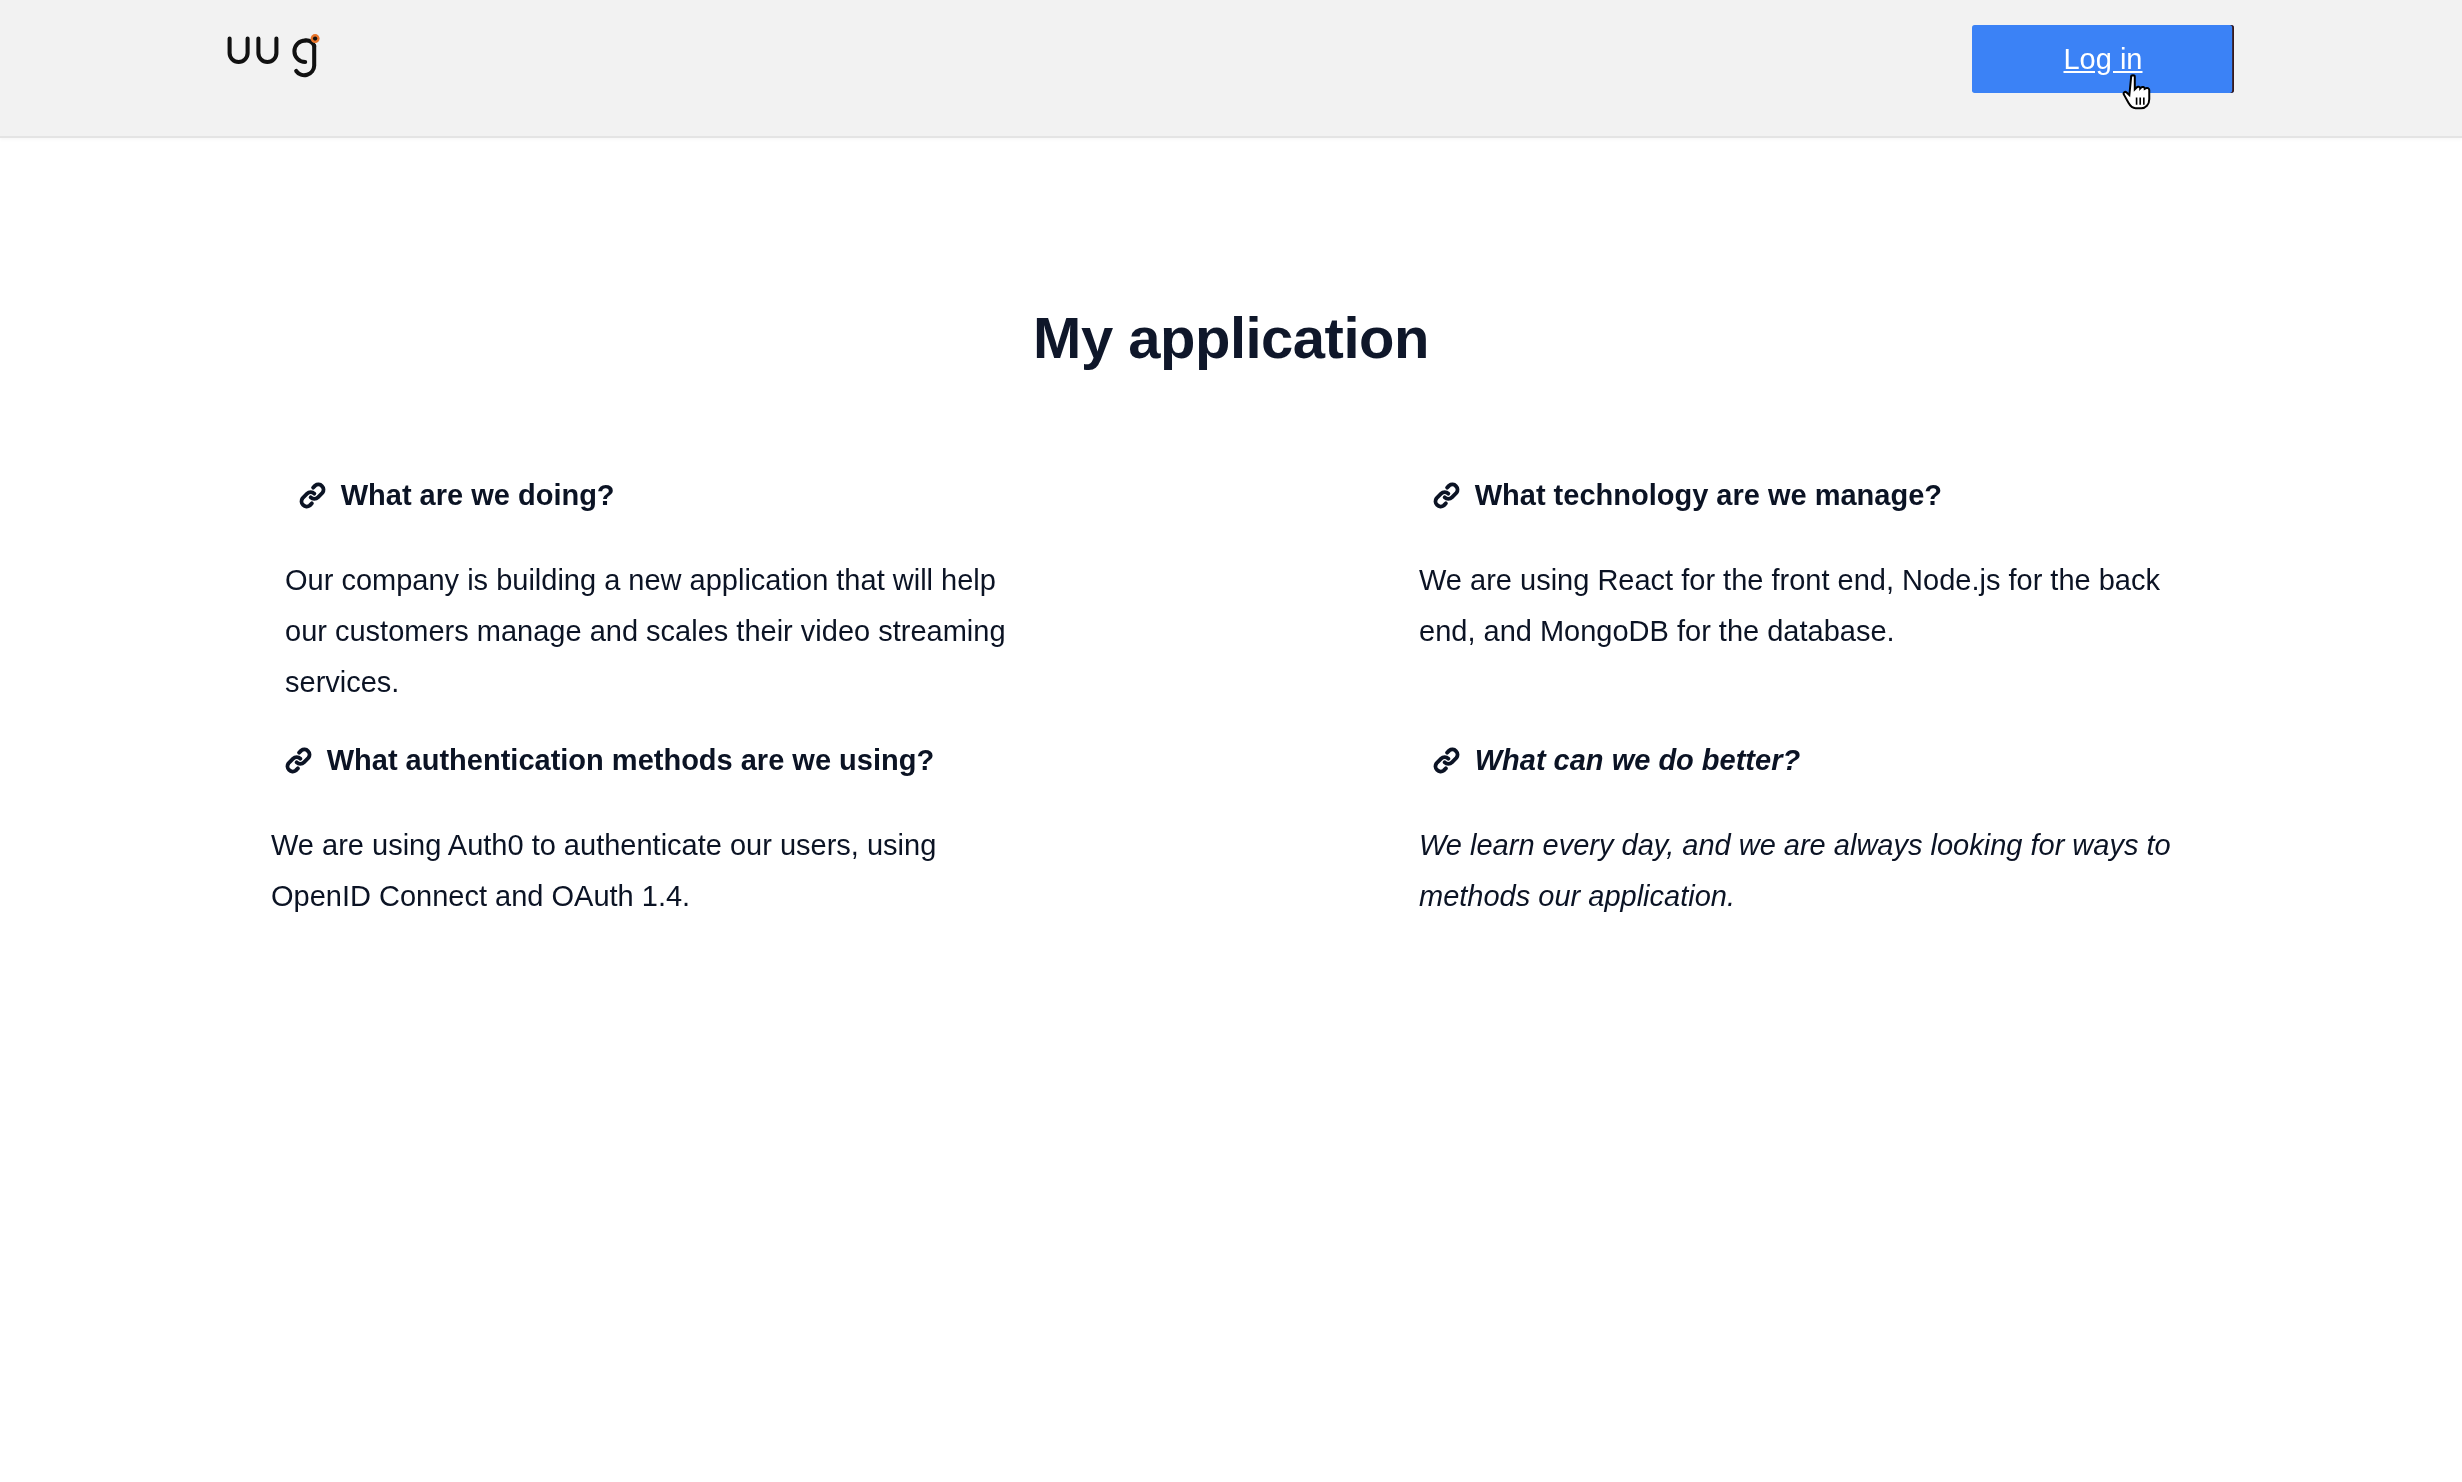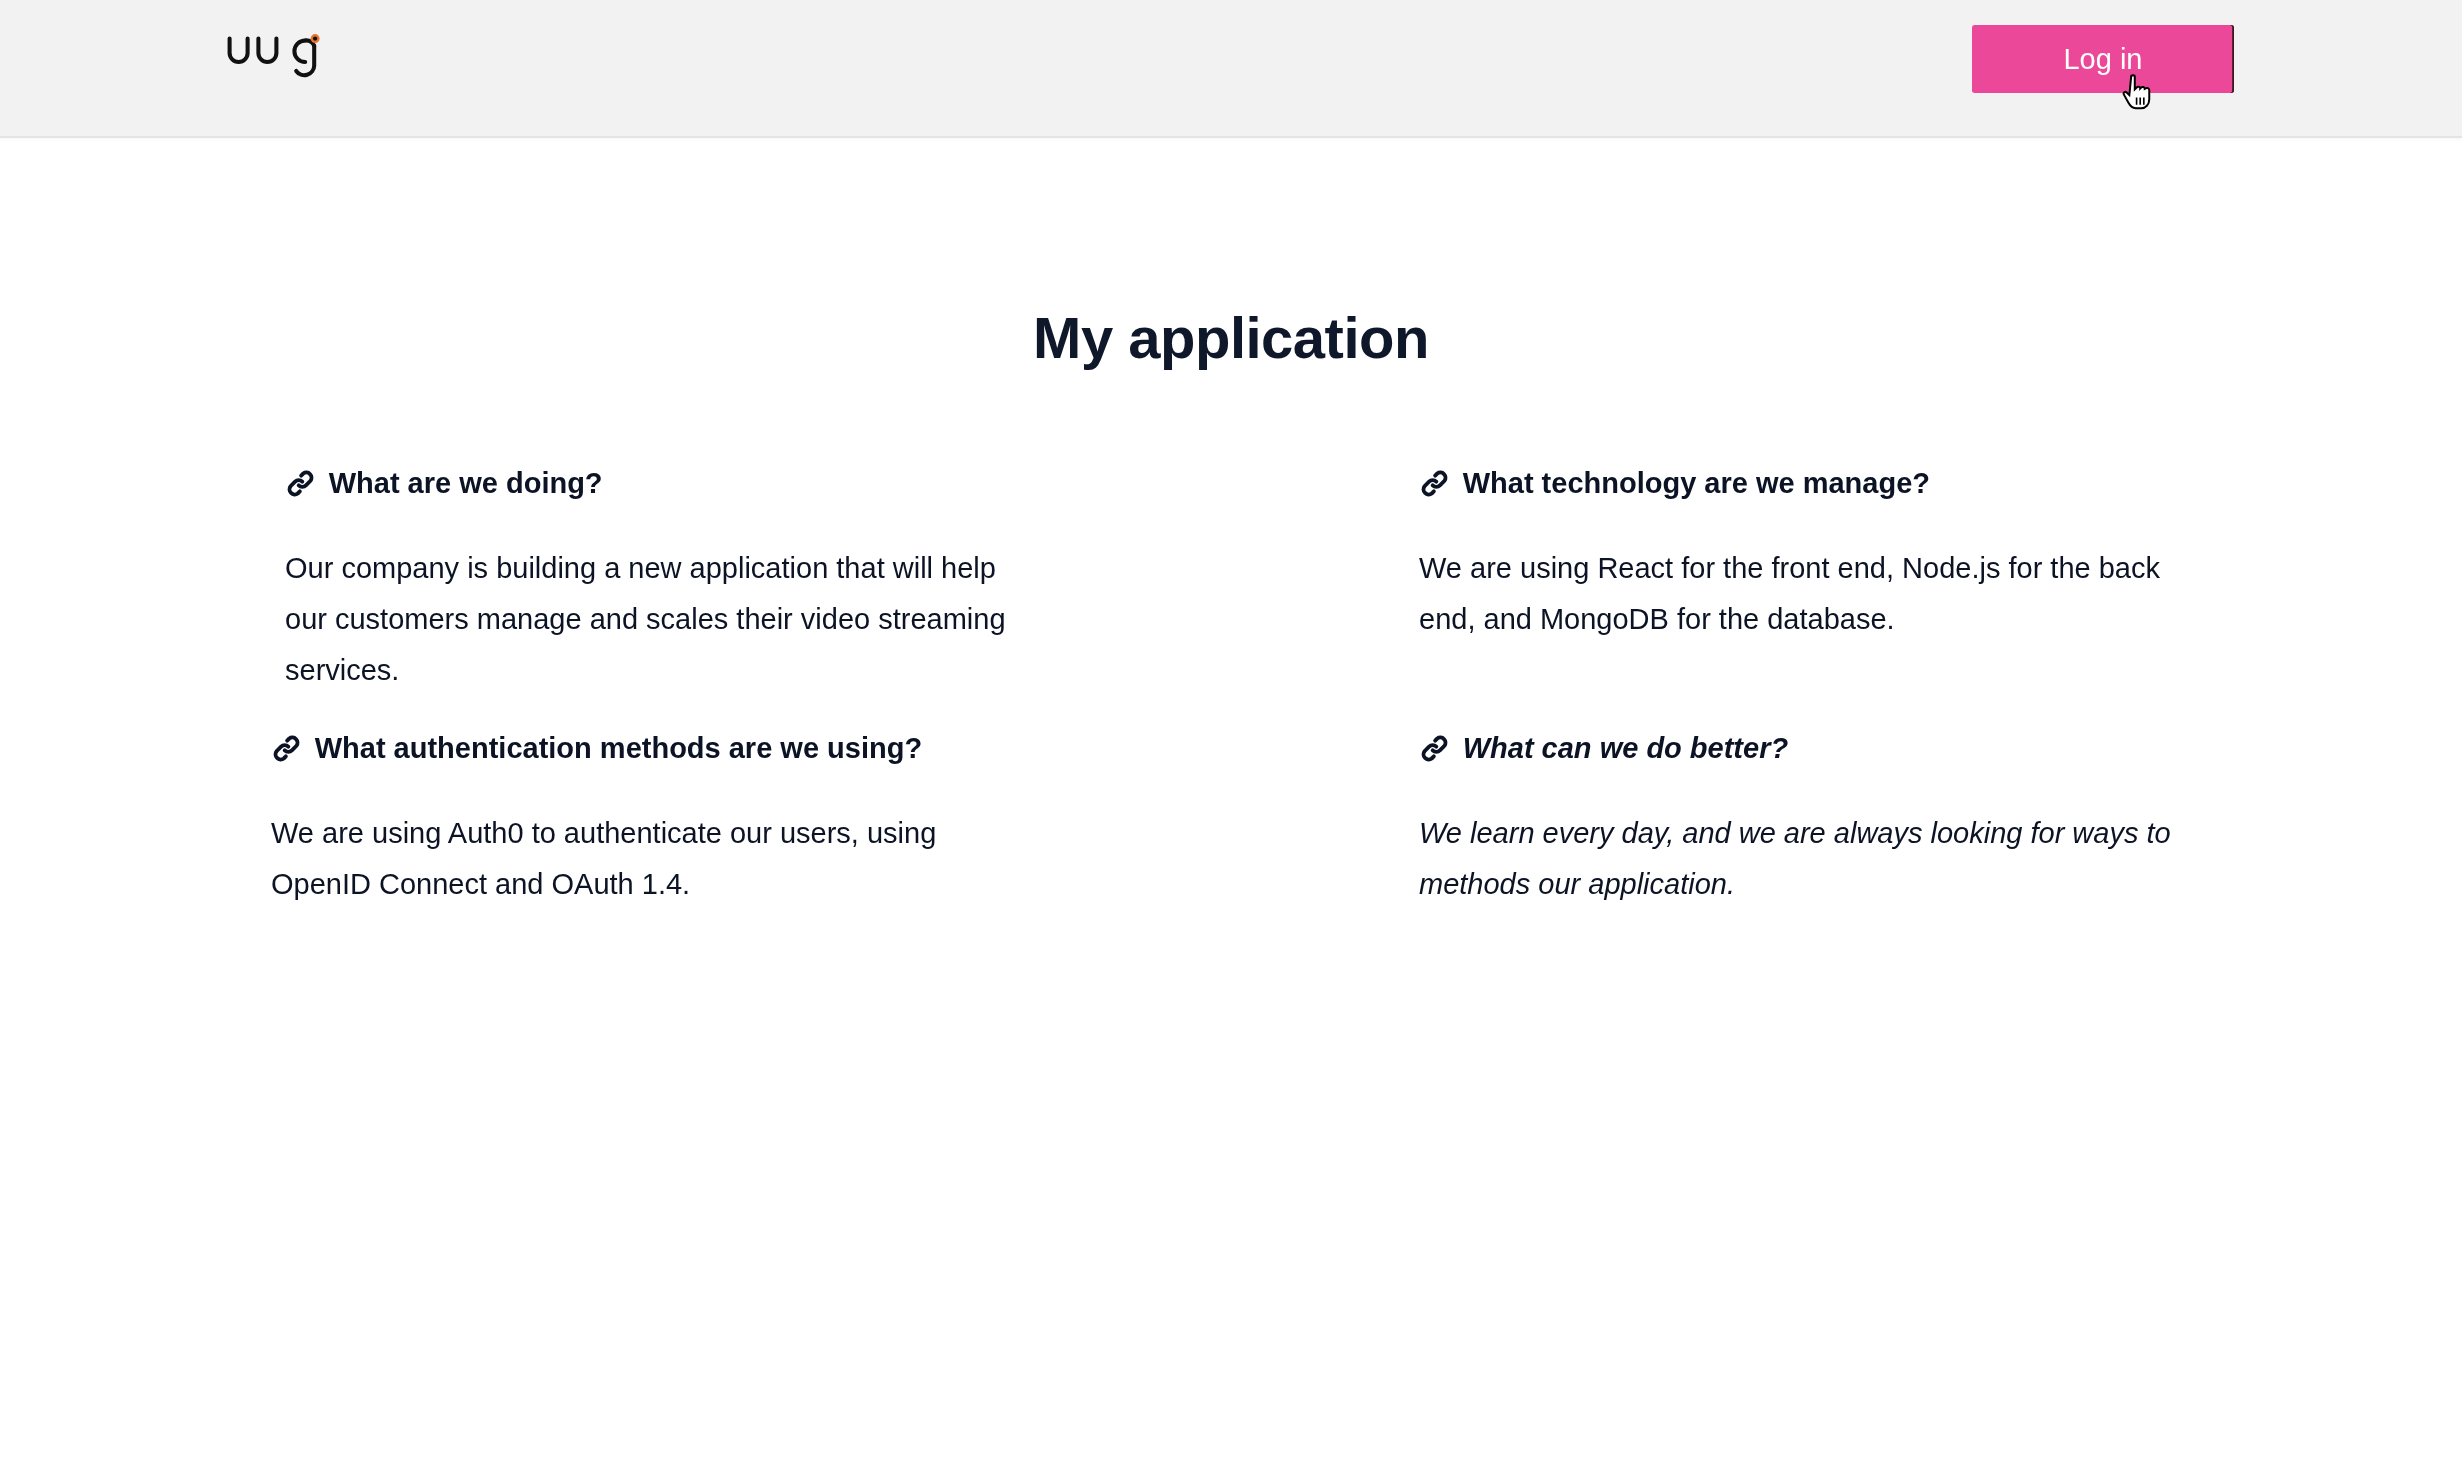--- a/index.html
+++ b/index.html
@@ -14,39 +14,39 @@
     position: absolute; left: 0; top: 0; width: 2462px; height: 136px;
     background: #f2f2f2;
     border-bottom: 2.7px solid #e4e4e4;
     box-shadow: 0 1.8px 3.6px rgba(0,0,0,0.04);
   }
   .logo {
     position: absolute; left: 226px; top: 33px; height: 49px; width: 99px;
   }
   .login-btn {
     position: absolute; left: 1972px; top: 25px; width: 262px; height: 68px;
-    background: #ec4899; color: #fff; border: none; border-radius: 2.7px;
+    background: #3b82f6; color: #fff; border: none; border-radius: 2.7px;
     box-shadow: -1.8px 0 0 #3a1a1a inset;
     font-family: "Liberation Sans", "DejaVu Sans", sans-serif;
     font-size: 29px; cursor: pointer;
-    display: flex; align-items: center; justify-content: center;
+    display: flex; align-items: center; justify-content: center; text-decoration: underline;
   }
   .cursor {
     position: absolute; left: 2122px; top: 74px; width: 31px; height: 38px;
   }
   .title {
     position: absolute; left: 0; width: 2462px; top: 304px;
     text-align: center; margin: 0;
     font-size: 58px; font-weight: 700; color: #0f172a;
     letter-spacing: -0.5px;
   }
   .section { position: absolute; width: 777px; }
   .sec-head {
     display: flex; align-items: center; gap: 12.7px;
-    font-size: 29px; font-weight: 700; color: #0b1324; margin: 0;
+    font-size: 29px; font-weight: 700; color: #0b1324; margin: 12px;
     height: 36px;
   }
   .sec-head svg { width: 31px; height: 31px; flex: 0 0 31px; }
   .sec-body {
     margin: 42px 0 0 0;
     font-size: 29px; line-height: 51px; color: #0b1324;
     width: 759px;
   }
 </style>
 </head>

